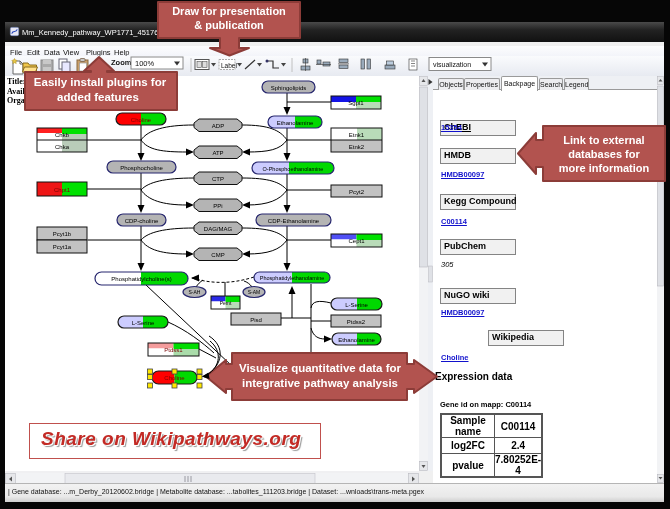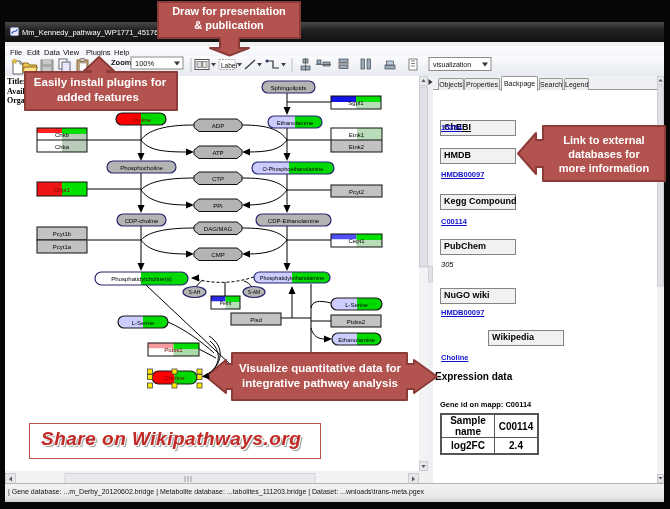--- a/index.html
+++ b/index.html
@@ -440,20 +440,24 @@
     <table id="exptable" style="left:7px;top:337px;">
       <tbody>
           <tr>
             <td style="width:52px">Sample name</td>
             <td style="width:42px">C00114</td>
           </tr>
       <tr>
             <td>log2FC</td>
             <td>2.4</td>
           </tr>
+      <tr>
+            <td>pvalue</td>
+            <td>7.80252E-4</td>
+          </tr>
     </tbody>
       </table>
   </div>
   <div id="pvscroll">
     <svg width="7" height="407" viewBox="0 0 7 407">
       <rect x="0" y="0" width="7" height="407" fill="#f2f3f5"></rect>
       <rect x="0.5" y="0.5" width="6" height="8" fill="#e6e7ea" stroke="#b9b9c0" stroke-width="0.6"></rect>
       <path d="M1.5,5.5 L3.5,3 L5.5,5.5 z" fill="#555"></path>
       <rect x="0.5" y="398.5" width="6" height="8" fill="#e6e7ea" stroke="#b9b9c0" stroke-width="0.6"></rect>
       <path d="M1.5,401 L3.5,403.5 L5.5,401 z" fill="#555"></path>

